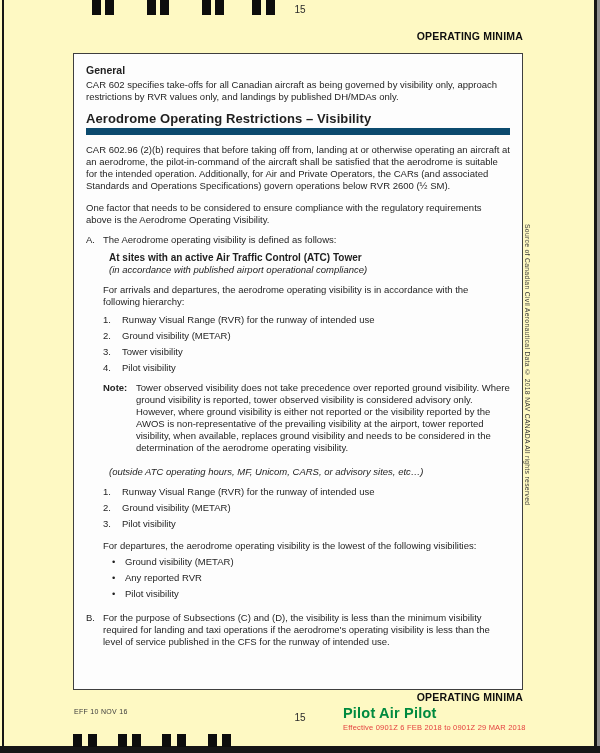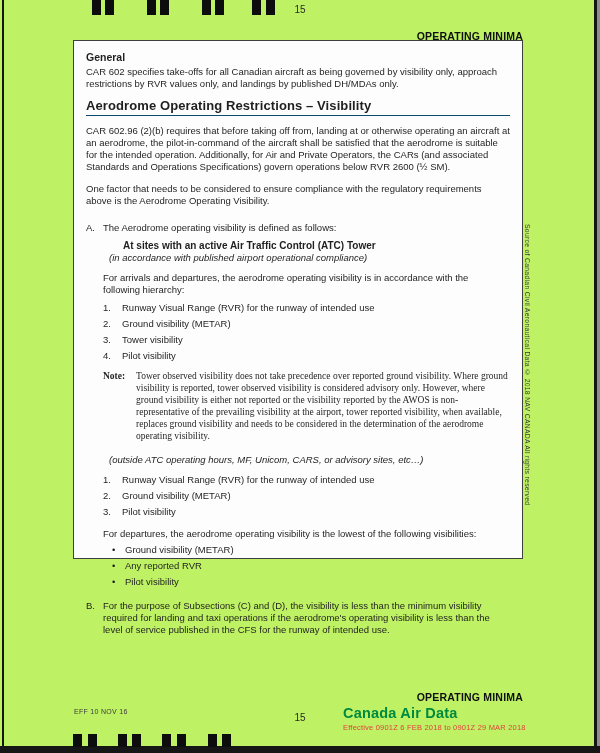--- a/index.html
+++ b/index.html
@@ -1,58 +1,58 @@
 <!DOCTYPE html>
 <html><head>
 <meta charset="utf-8">
 <style>
   html,body{margin:0;padding:0;background:#ffffff;}
   #page{
     position:relative;width:600px;height:753px;overflow:hidden;
-    background:#bef264;
+    background:#fef9c3;
     font-family:"Liberation Sans","DejaVu Sans",sans-serif;
     color:#1f1f1f;
   }
   
   .edge-left{position:absolute;left:2px;top:0;width:2px;height:753px;background:#161616;}
   .edge-right{position:absolute;left:594px;top:0;width:3px;height:753px;background:#161616;}
   .edge-right-shadow{position:absolute;left:597px;top:0;width:3px;height:753px;background:#8f8f8f;}
   .edge-bottom{position:absolute;left:0;top:746px;width:600px;height:7px;background:#161616;}
 
   
   .bar{position:absolute;width:9px;background:#0d0d0d;}
   .bar.top{top:0;height:15px;}
   .bar.bottom{top:734px;height:13px;}
 
   .top-pagenum{position:absolute;left:270px;top:4px;width:60px;text-align:center;font-size:10px;color:#2a2a2a;}
   .header-label{position:absolute;right:77px;top:30px;font-size:10.5px;font-weight:bold;color:#0f0f0f;letter-spacing:0.2px;}
   .footer-label{position:absolute;right:77px;top:691px;font-size:10.5px;font-weight:bold;color:#0f0f0f;letter-spacing:0.2px;}
 
   .content-box{
-    position:absolute;left:73px;top:40px;width:450px;height:519px;
+    position:absolute;left:73px;top:53px;width:450px;height:637px;
     border:1px solid #3f3f3f;box-sizing:border-box;
     padding:8px 12px 4px 12px;background:#fdfdfd;
     font-size:9.5px;line-height:12px;
   }
   .h-general{font-size:10.5px;font-weight:bold;margin:2px 0 3px 0;}
   .p{margin:0 0 10px 0;}
   .h-section{
     font-size:13px;font-weight:bold;letter-spacing:0.1px;
-    border-bottom:1px solid #0c4a6e;padding:6px 0 3px 0;margin:2px 0 9px 0;
+    border-bottom:7px solid #0c4a6e;padding:6px 0 3px 0;margin:2px 0 9px 0;
   }
   .item{display:flex;margin:0 0 8px 0;}
   .item-label{width:17px;flex:none;}
   .item-body{flex:1;}
-  .sub-head{font-weight:bold;font-size:10px;margin:2px 0 0 20px;}
+  .sub-head{font-weight:bold;font-size:10px;margin:2px 0 0 6px;}
   .sub-ital{font-style:italic;margin:0 0 8px 6px;}
   .intro{margin:0 17px 6px 0;}
   ol.hier{list-style:none;margin:0 0 8px 0;padding:0;}
   ol.hier li{display:flex;margin:0 0 4px 0;}
   ol.hier .num{width:19px;flex:none;}
-  .note-row{display:flex;margin:4px 0 12px 0;font-family:Liberation Serif, serif;}
+  .note-row{display:flex;margin:4px 0 12px 0;}
   .note-label{width:33px;flex:none;font-weight:bold;}
   .note-text{flex:1;}
   ul.dots{list-style:none;margin:2px 0 8px 9px;padding:0;}
   ul.dots li{display:flex;margin:0 0 4px 0;}
   ul.dots .dot{width:13px;flex:none;}
 
   .footer-eff{position:absolute;left:74px;top:708px;font-size:7px;color:#3a3a3a;letter-spacing:0.3px;}
   .footer-pagenum{position:absolute;left:270px;top:712px;width:60px;text-align:center;font-size:10px;color:#2a2a2a;}
   .pub-block{position:absolute;left:343px;top:705px;width:230px;}
   .pub-title{font-size:14.5px;font-weight:bold;color:#008a3f;letter-spacing:0.2px;}
@@ -89,21 +89,21 @@
   <div class="header-label">OPERATING MINIMA</div>
 
   <div class="content-box">
 
     <div class="h-general">General</div>
     <div class="p" style="margin-bottom:4px">CAR 602 specifies take-offs for all Canadian aircraft as being governed by visibility only, approach restrictions by RVR values only, and landings by published DH/MDAs only.</div>
 
     <div class="h-section">Aerodrome Operating Restrictions – Visibility</div>
 
     <div class="p">CAR 602.96 (2)(b) requires that before taking off from, landing at or otherwise operating an aircraft at an aerodrome, the pilot-in-command of the aircraft shall be satisfied that the aerodrome is suitable for the intended operation. Additionally, for Air and Private Operators, the CARs (and associated Standards and Operations Specifications) govern operations below RVR 2600 (½ SM).</div>
-    <div class="p" style="margin-bottom:15px">One factor that needs to be considered to ensure compliance with the regulatory requirements above is the Aerodrome Operating Visibility.</div>
+    <div class="p" style="margin-bottom:8px">One factor that needs to be considered to ensure compliance with the regulatory requirements above is the Aerodrome Operating Visibility.</div>
 
     <div class="item" style="margin-bottom:4px">
       <div class="item-label">A.</div>
       <div class="item-body">
         <div class="p" style="margin-bottom:6px">The Aerodrome operating visibility is defined as follows:</div>
 
         <div class="sub-head">At sites with an active Air Traffic Control (ATC) Tower</div>
         <div class="sub-ital">(in accordance with published airport operational compliance)</div>
 
         <div class="intro">For arrivals and departures, the aerodrome operating visibility is in accordance with the following hierarchy:</div>
@@ -177,21 +177,21 @@
   </div>
 
   <div class="side-note">Source of Canadian Civil Aeronautical Data © 2018 NAV CANADA All rights reserved</div>
 
   <div class="footer-label">OPERATING MINIMA</div>
 
   <div class="footer-eff">EFF 10 NOV 16</div>
   <div class="footer-pagenum">15</div>
 
   <div class="pub-block">
-    <div class="pub-title">Canada Air Data</div>
+    <div class="pub-title">Pilot Air Pilot</div>
     <div class="pub-effective">Effective 0901Z 6 FEB 2018 to 0901Z 29 MAR 2018</div>
   </div>
 
   <div>
     <div class="bar bottom" style="left:73px"></div>
     <div class="bar bottom" style="left:88px"></div>
     <div class="bar bottom" style="left:118px"></div>
     <div class="bar bottom" style="left:132px"></div>
     <div class="bar bottom" style="left:162px"></div>
     <div class="bar bottom" style="left:177px"></div>

